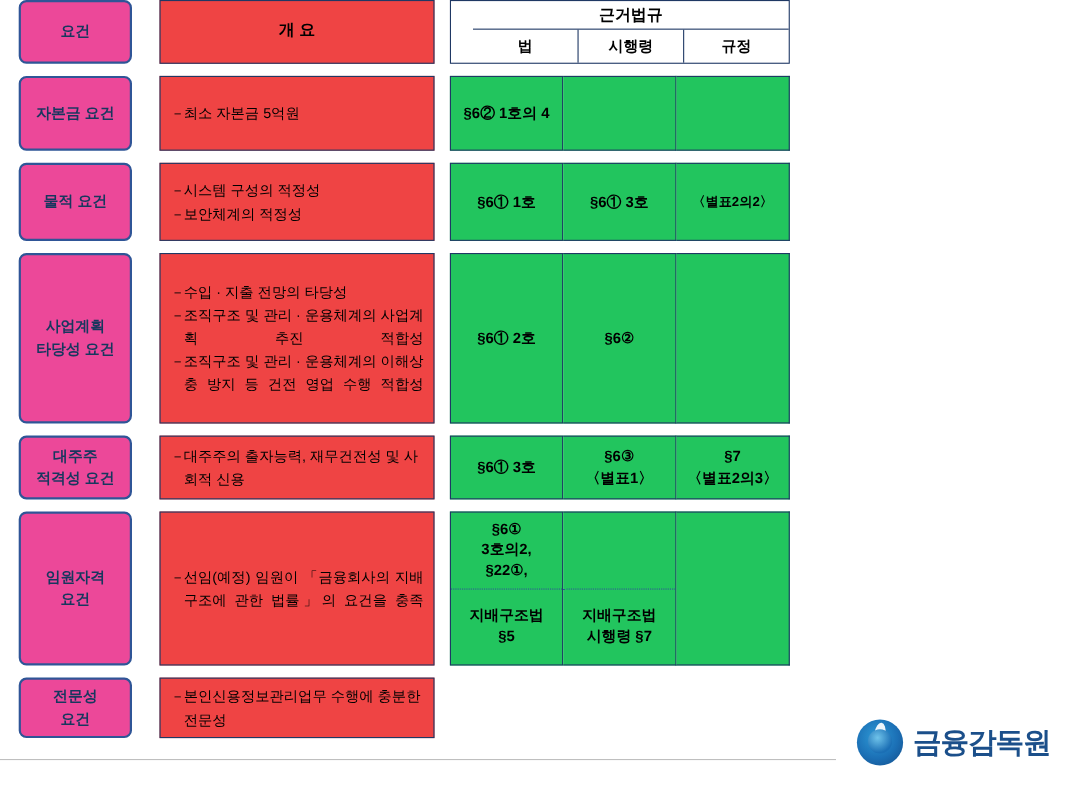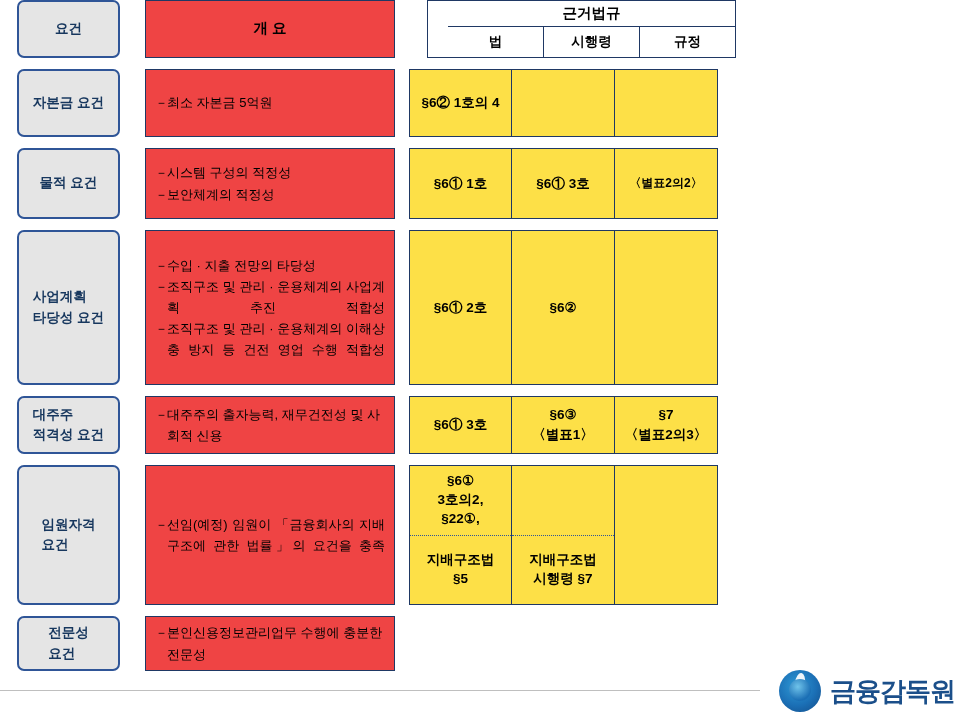--- a/index.html
+++ b/index.html
@@ -28,28 +28,28 @@
     display: flex;
     align-items: stretch;
     margin-bottom: 11px;
   }
   
   .label-cell {
     width: 103px;
     margin-left: 17px;
     border: 2px solid #2f5597;
     border-radius: 7px;
-    background: #e5e5e5;
+    background: #ec4899;
     color: #17375e;
     font-weight: bold;
     font-size: 13.5px;
     display: flex;
     align-items: center;
     justify-content: center;
-    text-align: left;
+    text-align: center;
     line-height: 1.5;
     flex: none;
   }
   
   .outline-cell {
     width: 250px;
     margin-left: 25px;
     border: 1px solid #1f3864;
     background: #ef4444;
     color: #000000;
@@ -85,21 +85,21 @@
   }
   
   .law-group {
     display: flex;
     margin-left: 14px;
     flex: none;
   }
   .law-cell {
     border: 1px solid #1f3864;
     border-left: none;
-    background: #fde047;
+    background: #22c55e;
     font-size: 13.5px;
     font-weight: bold;
     color: #000000;
     text-align: center;
     display: flex;
     flex-direction: column;
     align-items: center;
     justify-content: center;
     line-height: 1.45;
     padding: 2px 3px;
@@ -107,21 +107,21 @@
   .law-cell.first { border-left: 1px solid #1f3864; }
   .c1 { width: 103px; }
   .c2 { width: 103px; }
   .c3 { width: 103px; }
   .small-note {
     font-size: 12px;
     font-weight: bold;
   }
   
   .header-law {
-    margin-left: 32px;
+    margin-left: 14px;
     border: 1px solid #1f3864;
     width: 309px;
     display: flex;
     flex-direction: column;
     flex: none;
     padding-left: 20px;
   }
   .header-law-title {
     height: 26px;
     display: flex;
@@ -176,21 +176,21 @@
     position: absolute;
     left: 0;
     bottom: 29px;
     width: 760px;
     height: 1px;
     background: #bfbfbf;
   }
   .logo {
     position: absolute;
     right: 14px;
-    bottom: 8px;
+    bottom: 24px;
     display: flex;
     align-items: center;
     gap: 9px;
   }
   .logo-mark {
     width: 42px;
     height: 42px;
     border-radius: 50%;
     background: radial-gradient(circle at 42% 38%, #2e9ad6 0%, #1b6fb5 55%, #134b86 100%);
     position: relative;

